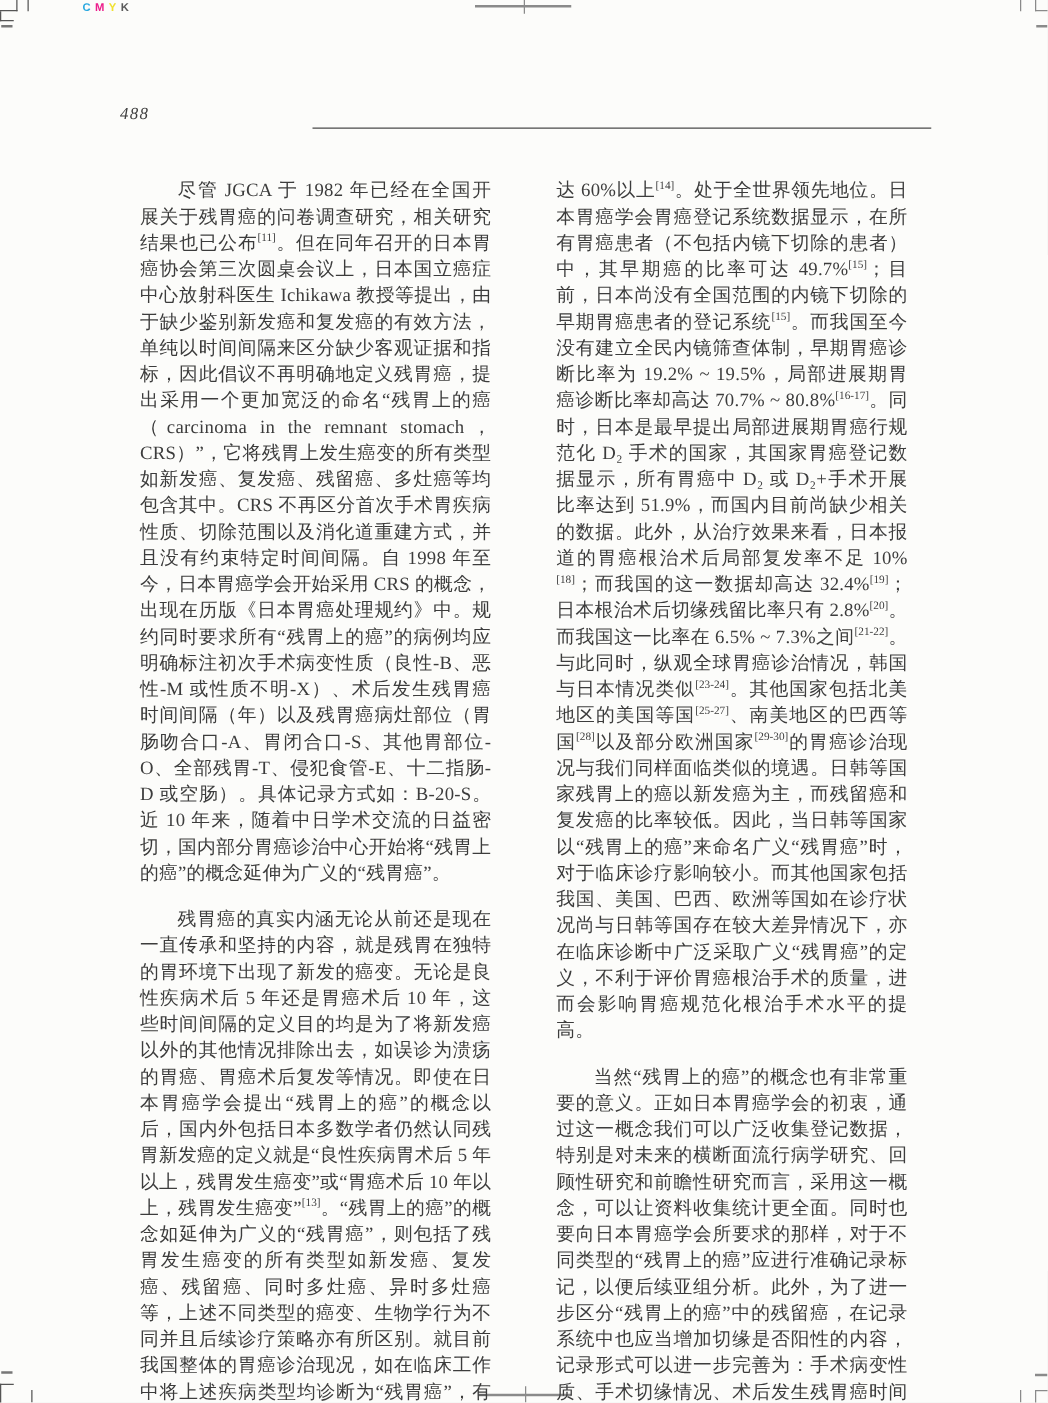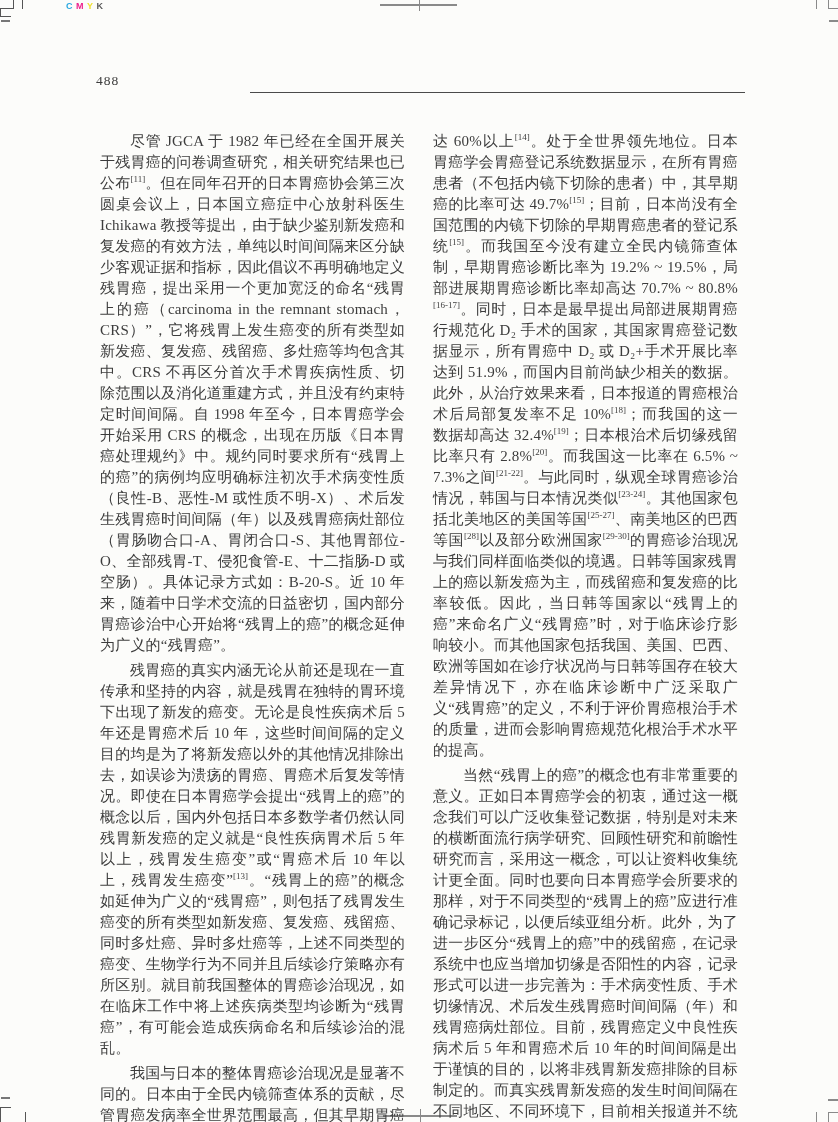--- a/index.html
+++ b/index.html
@@ -30,30 +30,30 @@
   .m-bm-line{left:383px;top:1115px;width:74px;border-top:2px solid #8a8a8a;}
   .m-bm-tick{left:420px;top:1109px;height:13px;border-left:1.5px solid #8a8a8a;}
   .m-br-vline{left:816px;top:1112px;height:10px;border-left:1.5px solid #8a8a8a;}
   .m-br-dash{left:828px;top:1099px;width:10px;border-top:2px solid #8a8a8a;}
   .m-br-corner{left:828px;top:1112px;width:10px;height:10px;border-left:1.5px solid #8a8a8a;border-top:1.5px solid #8a8a8a;}
   
   .cmyk{position:absolute;left:28px;top:1px;font-family:"Liberation Sans",sans-serif;
         font-size:9px;font-weight:bold;letter-spacing:0;margin-left:38px;}
   .cmyk span{display:inline-block;margin-right:3.5px;}
   
-  .header{position:absolute;left:0;top:73px;width:100%;height:22px;}
+  .header{position:absolute;left:0;top:83px;width:100%;height:22px;font-style:italic;}
   .pageno{position:absolute;left:96px;top:0;font-size:13.5px;letter-spacing:1px;}
   .journal-line{position:absolute;left:250px;top:0;width:495px;font-size:12.3px;
                 white-space:nowrap;color:#3a3a3a;}
   .header-rule{position:absolute;left:250px;top:19px;width:495px;border-top:1.2px solid #4a4a4a;}
   
   .body{position:absolute;left:96px;top:127px;width:646px;display:flex;}
   .col{width:313px;}
   .col + .col{margin-left:20px;}
-  .para{margin:4px;font-size:15px;line-height:21px;text-align:justify;
+  .para{margin:16px;font-size:15px;line-height:21px;text-align:justify;
         text-justify:inter-ideograph;letter-spacing:0.2px;}
   .para.indent{text-indent:2em;}
   .para.flush{text-indent:0;}
   .para sup{font-size:9px;line-height:0;vertical-align:super;letter-spacing:0;}
   
   .watermark{position:absolute;left:68px;top:1126px;font-family:"Liberation Sans",sans-serif;
              font-size:15px;font-weight:bold;color:#4f4f4f;letter-spacing:1px;}
 </style>
 </head>
 <body>

